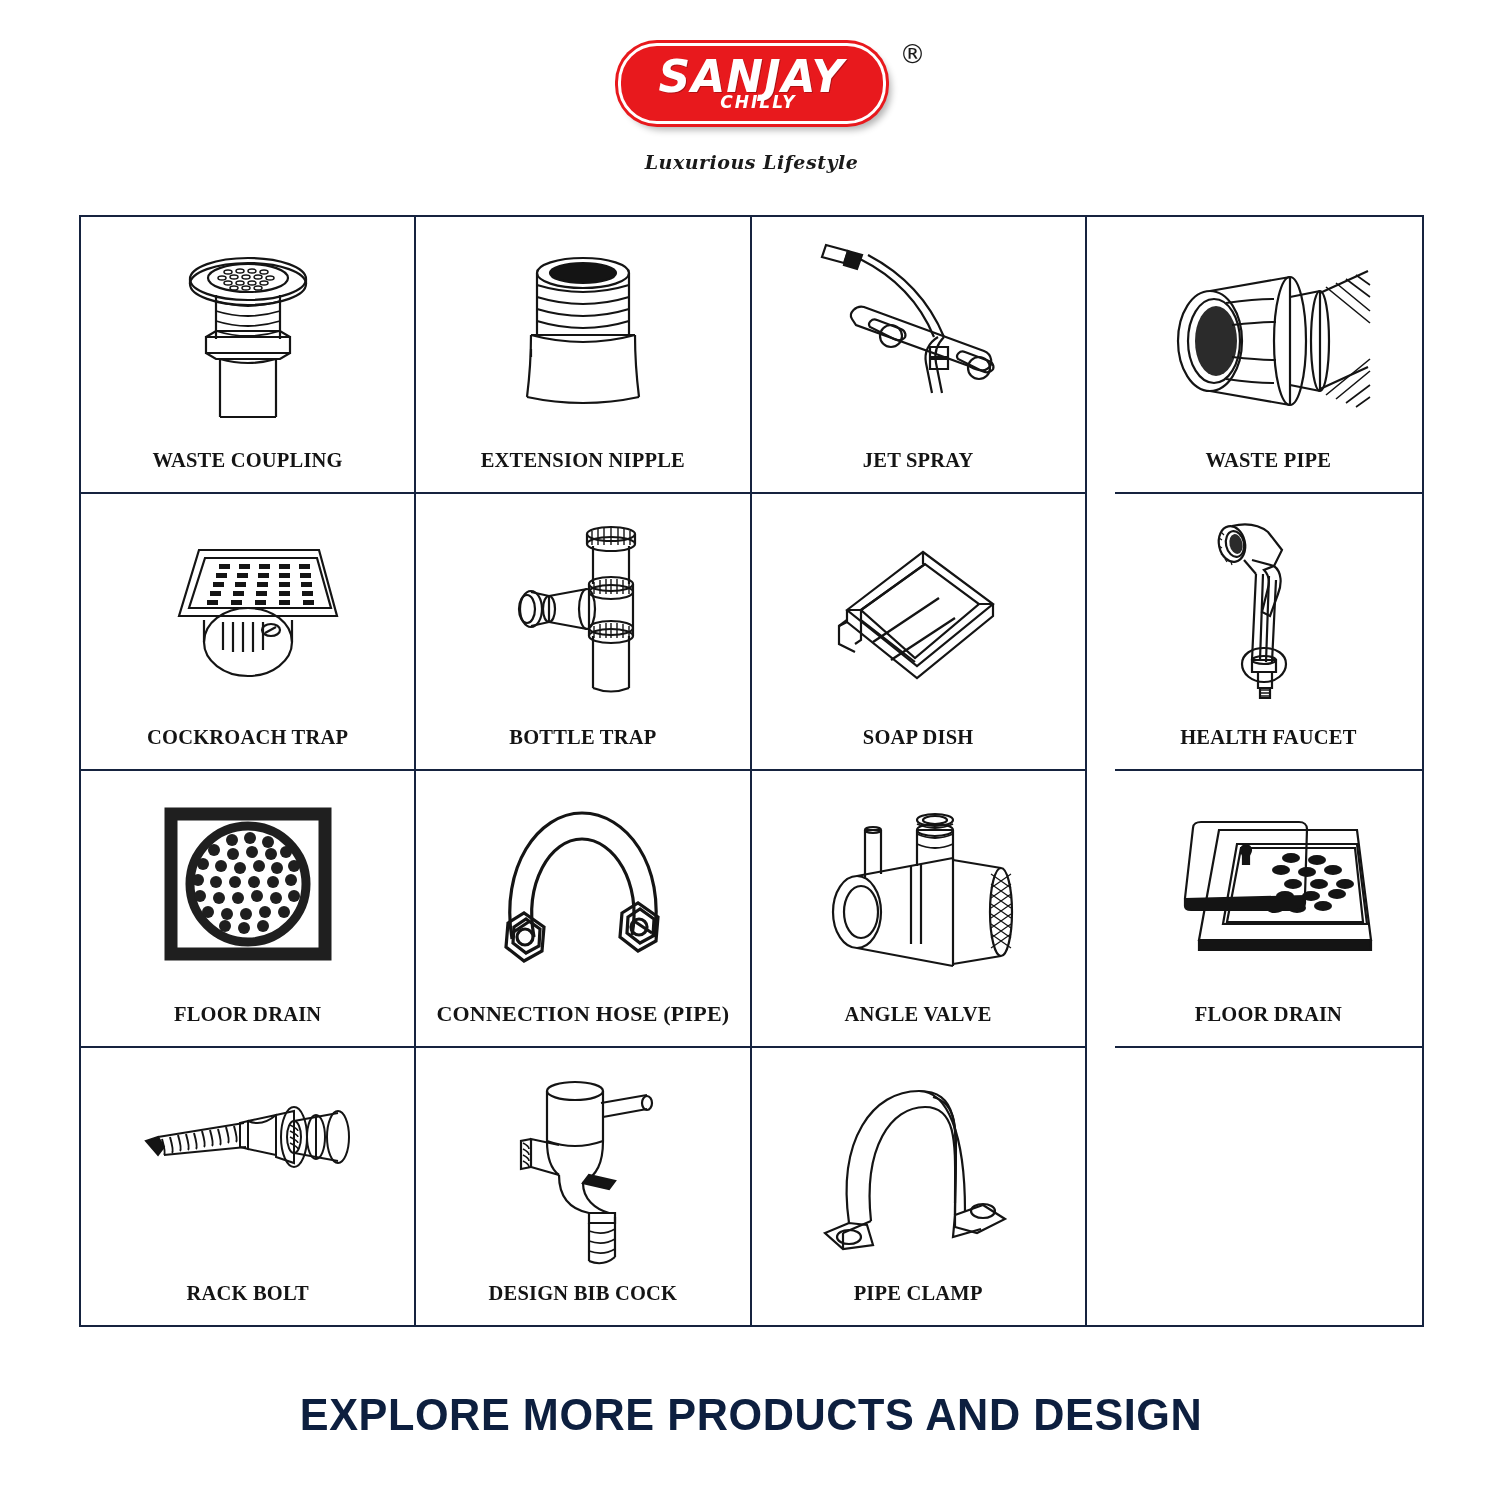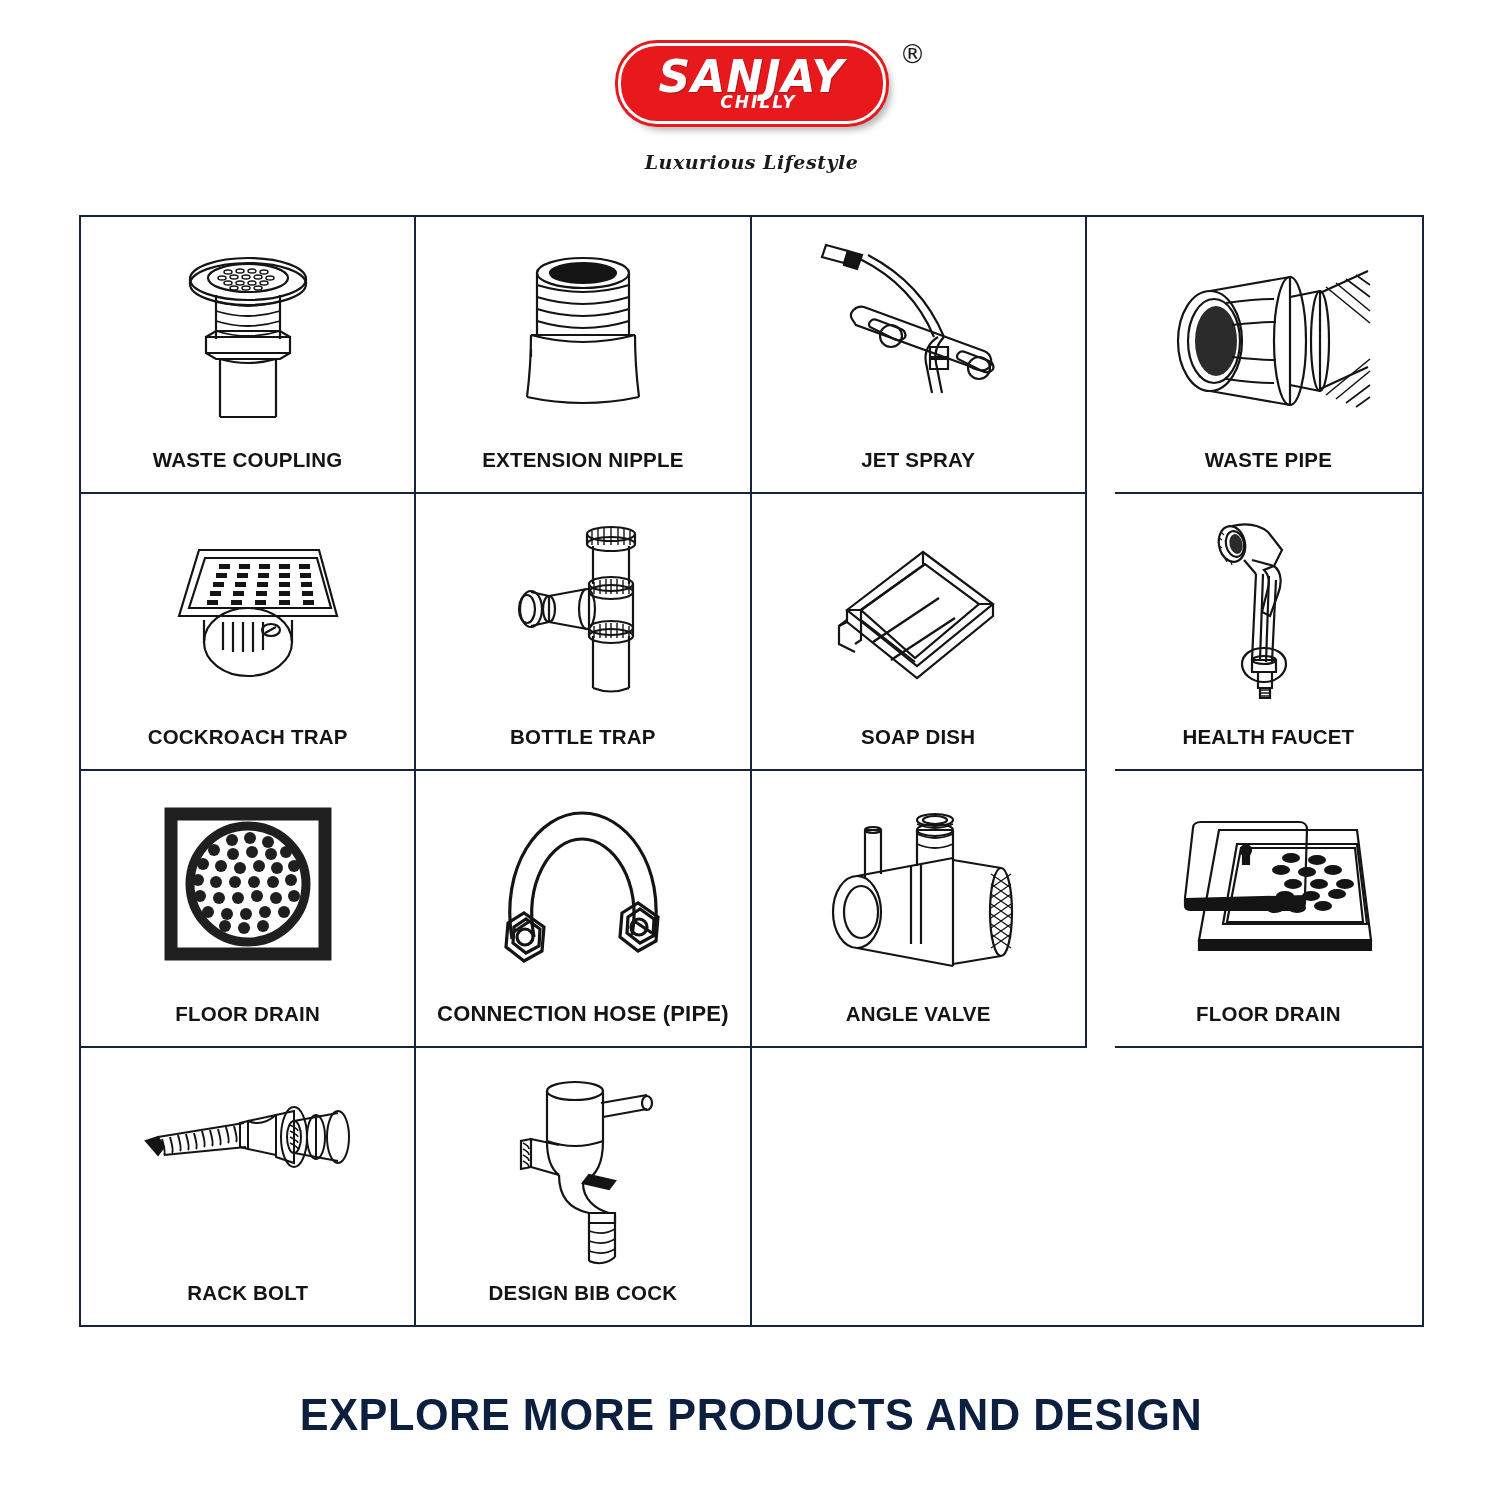--- a/index.html
+++ b/index.html
@@ -101,21 +101,21 @@
   .cell:nth-child(n+13){border-bottom:none;}
   .art{
     flex:1 1 auto;
     width:100%;
     display:flex;align-items:center;justify-content:center;
     min-height:0;
   }
   .art svg{display:block;}
   .caption{
     flex:0 0 auto;
-    font-family:Liberation Sans, sans-serif;
+    font-family:Liberation Serif, serif;
     font-weight:bold;
     font-size:20.5px;
     letter-spacing:.2px;
     color:#141414;
     text-align:center;
     padding-bottom:16px;
     line-height:1.1;
     white-space:nowrap;
   }
   .caption.small{font-size:22px;}
@@ -563,20 +563,37 @@
           <path d="M106 192q14 6 26 -4"></path>
           <g stroke-width="1.8">
             <path d="M106 162q14 5 26 -2M106 172q14 5 26 -2M106 182q14 5 26 -2"></path>
           </g>
           <path d="M100 114l6 -8 26 6 -6 8z" fill="#141414" stroke="#141414"></path>
         </svg>
       </div>
       <div class="caption">DESIGN BIB COCK</div>
     </div>
 
+    <div class="cell">
+      <div class="art">
+        <svg width="215" height="185" viewBox="0 0 215 185" fill="none" stroke="#141414" stroke-width="2.2">
+          <path d="M38 146C26 62 62 14 108 14s36 48 36 124"></path>
+          <path d="M60 144C52 70 80 30 114 30s30 42 30 96"></path>
+          <path d="M108 14c28 0 46 42 46 120"></path>
+          <path d="M144 138c0 -76 8 -110 -22 -118"></path>
+          <path d="M38 146l-24 10 18 16 30 -4 -6 -20z"></path>
+          <path d="M60 144l-28 12 M32 156l0 16"></path>
+          <ellipse cx="38" cy="160" rx="12" ry="7"></ellipse>
+          <path d="M144 138l28 -10 22 14 -28 14 -22 -6z"></path>
+          <path d="M144 138l-2 22 28 -8"></path>
+          <ellipse cx="172" cy="134" rx="12" ry="7"></ellipse>
+        </svg>
+      </div>
+      <div class="caption">PIPE CLAMP</div>
+    </div>
 
   </div>
 
   <div class="footer">
     <div class="footer-text">EXPLORE MORE PRODUCTS AND DESIGN</div>
   </div>
 
 </div>
 
 </body></html>

